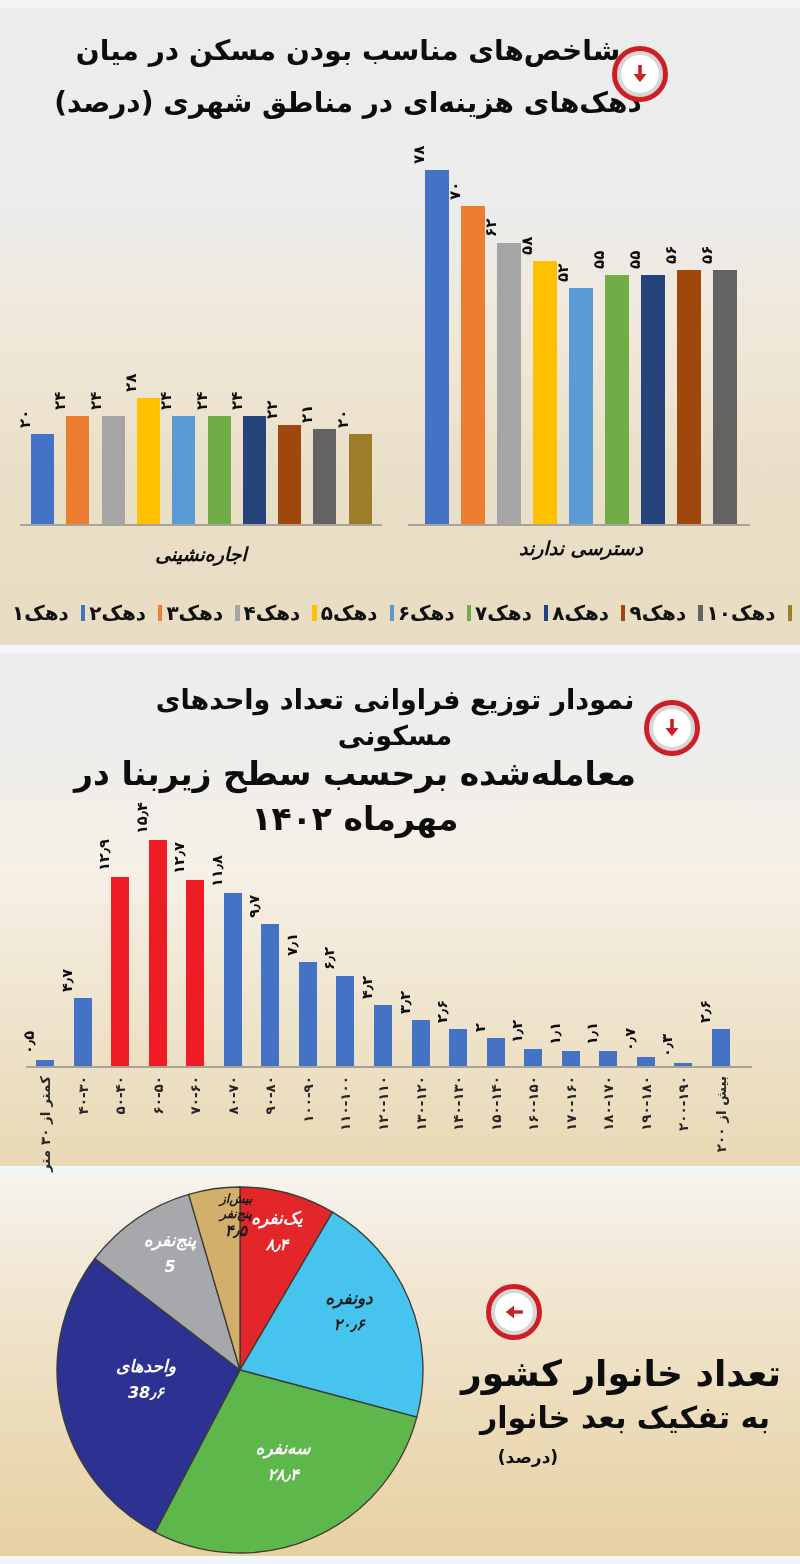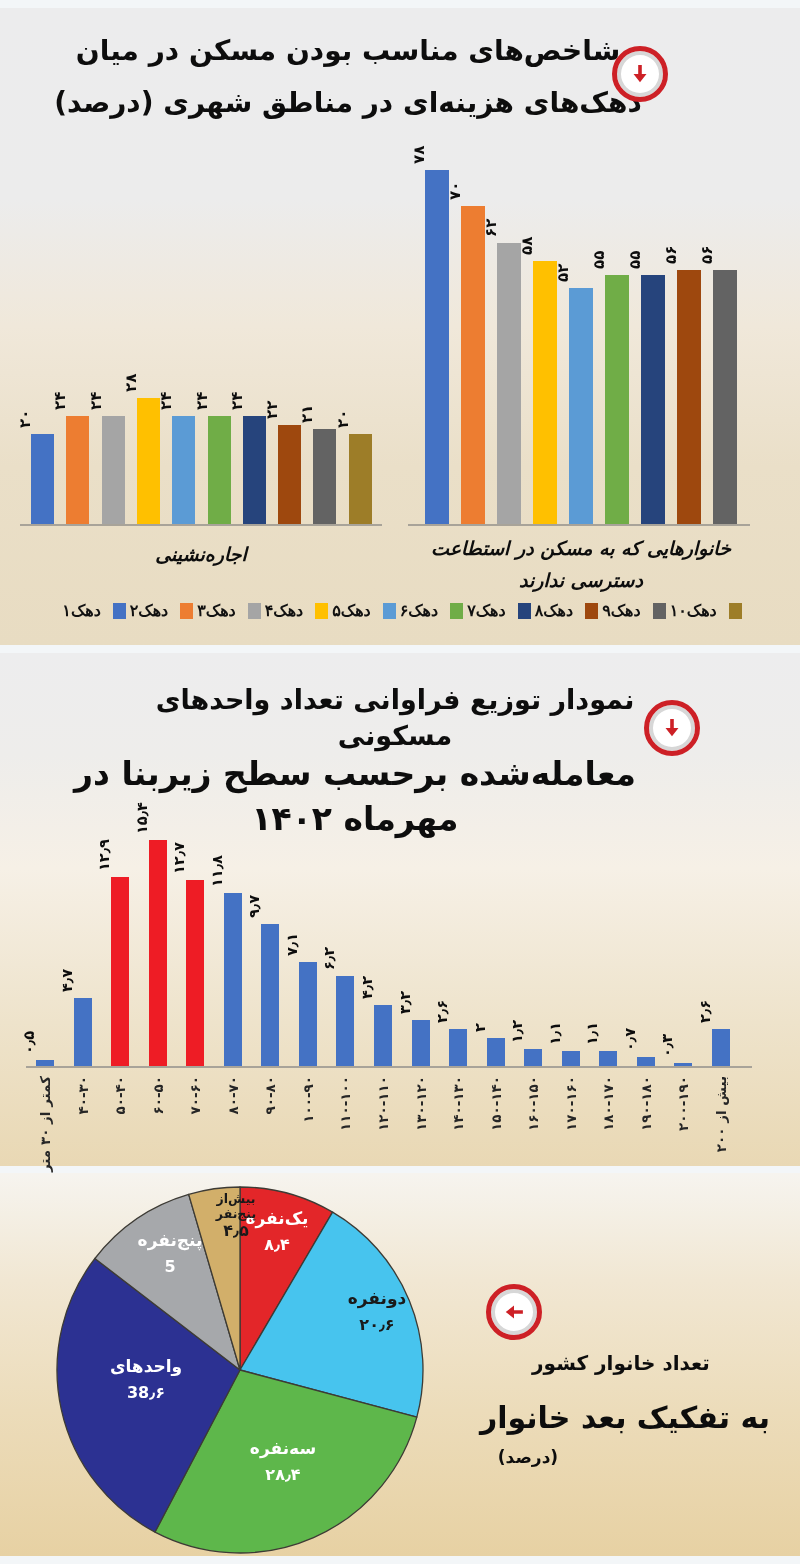--- a/index.html
+++ b/index.html
@@ -12,21 +12,21 @@
   .sec{position:absolute;left:0;width:800px;}
   #sec1{top:8px;height:637px;background:linear-gradient(180deg,#ececed 0%,#ececec 30%,#f0e8da 50%,#eadfc8 72%,#e8dcc2 100%);}
   #sec2{top:653px;height:513px;background:linear-gradient(180deg,#ededee 0%,#eeedeb 20%,#f6f0e6 42%,#eee3cb 72%,#e9d8b4 100%);}
   #sec3{top:1173px;height:383px;background:linear-gradient(180deg,#f6f4ef 0%,#f1e7d3 28%,#ecdcba 62%,#e7d1a3 100%);}
 
   .t{position:absolute;text-align:center;font-weight:bold;line-height:1.35;color:#0d0d0d;}
   #t1l1{left:48px;top:32px;width:600px;font-size:28px;}
   #t1l2{left:48px;top:84px;width:600px;font-size:28px;}
   #t2l1{left:95px;top:682px;width:600px;font-size:27px;}
   #t2l2{left:55px;top:752px;width:600px;font-size:33px;}
-  #p3l1{left:461px;top:1350px;width:320px;font-size:20px;}
+  #p3l1{left:461px;top:1350px;width:320px;font-size:36px;}
   #p3l2{left:465px;top:1398px;width:320px;font-size:30px;}
   #p3sub{left:468px;top:1446px;width:120px;font-size:17px;}
 
   .icon{position:absolute;width:46px;height:46px;border-radius:50%;border:5px solid #cd2026;
         background:#fff;box-shadow:inset 0 0 0 4px #d7d7d7;
         display:flex;align-items:center;justify-content:center;z-index:5;}
   .icon svg{width:24px;height:24px;display:block;}
   #icon1{left:612px;top:46px;}
   #icon2{left:644px;top:700px;}
   #icon3{left:486px;top:1284px;}
@@ -45,29 +45,29 @@
   #ax1L{left:20px;top:524px;width:362px;}
   #ax1R{left:408px;top:524px;width:342px;}
   #ax2{left:26px;top:1066px;width:726px;}
 
   .cap{position:absolute;text-align:center;font-size:19px;line-height:32px;color:#0d0d0d;}
   #capL{left:51px;top:538px;width:300px;}
   #capR{left:421px;top:532px;width:320px;}
   .block{display:block;font-style:italic;}
 
   .legend{position:absolute;top:601px;left:8px;width:784px;display:flex;direction:ltr;
-          justify-content:center;align-items:center;font-size:16px;font-family:Liberation Serif, serif;}
+          justify-content:center;align-items:center;font-size:20px;}
   .leg-lb{margin-left:4px;margin-right:12px;white-space:nowrap;}
   .leg-sw{display:inline-block;width:13px;height:16px;}
 
   #c2plot{position:absolute;left:0;top:827px;width:800px;height:240px;}
   .c2bar .vlab{font-size:14.5px;}
 
   #pie{position:absolute;left:55px;top:1185px;width:370px;height:370px;}
-  .pielab{position:absolute;width:130px;text-align:center;z-index:6;}
+  .pielab{position:absolute;width:130px;text-align:center;z-index:6;font-style:italic;}
   .pl-name{display:block;font-size:17px;line-height:25px;}
   .pl-name.small{font-size:12.5px;line-height:15px;}
   .pl-val{display:block;font-size:16px;line-height:27px;}
   .pl-val.small{line-height:20px;}
 </style>
 </head>
 <body>
 
 <div class="sec" id="sec1"></div>
 <div class="sec" id="sec2"></div>
@@ -141,21 +141,20 @@
     <div class="bar" style="left: 288px; width: 24px; height: 255px; background: rgb(99, 99, 99);">
       <span class="vlab">۵۶</span>
     </div>
   </div>
 <div class="axis" id="ax1L"></div>
 <div class="axis" id="ax1R"></div>
 <div class="cap" id="capL">
   <span class="block">اجاره‌نشینی</span>
 </div>
 <div class="cap" id="capR">
-  <span class="block">خانوارهایی که به مسکن در استطاعت</span>
   <span class="block">دسترسی ندارند</span>
 </div>
 <div class="legend" id="legend1">
     <span class="leg-lb" dir="rtl">دهک۱</span>
     <span class="leg-sw" style="background: rgb(68, 114, 196);"></span>
     <span class="leg-lb" dir="rtl">دهک۲</span>
     <span class="leg-sw" style="background: rgb(237, 125, 49);"></span>
     <span class="leg-lb" dir="rtl">دهک۳</span>
     <span class="leg-sw" style="background: rgb(165, 165, 165);"></span>
     <span class="leg-lb" dir="rtl">دهک۴</span>
@@ -267,21 +266,21 @@
     <path d="M185,185 L361.83,232.13 A183,183 0 0 1 100.00,347.06 Z" fill="#5eb74b" stroke="#3d3b35" stroke-width="1.3" stroke-linejoin="round"></path>
     <path d="M185,185 L100.00,347.06 A183,183 0 0 1 39.89,73.50 Z" fill="#2c3192" stroke="#3d3b35" stroke-width="1.3" stroke-linejoin="round"></path>
     <path d="M185,185 L39.89,73.50 A183,183 0 0 1 133.69,9.34 Z" fill="#a6a8ab" stroke="#3d3b35" stroke-width="1.3" stroke-linejoin="round"></path>
     <path d="M185,185 L133.69,9.34 A183,183 0 0 1 185.00,2.00 Z" fill="#d2af6a" stroke="#3d3b35" stroke-width="1.3" stroke-linejoin="round"></path>
   </svg>
 <div id="pielabs">
     <div class="pielab" style="left: 212px; top: 1206px; color: rgb(255, 255, 255);">
       <span class="pl-name">یک‌نفره</span>
       <span class="pl-val">۸٫۴</span>
     </div>
-    <div class="pielab" style="left: 312px; top: 1286px; color: rgb(26, 26, 26);">
+    <div class="pielab" style="left: 284px; top: 1286px; color: rgb(26, 26, 26);">
       <span class="pl-name">دونفره</span>
       <span class="pl-val">۲۰٫۶</span>
     </div>
     <div class="pielab" style="left: 218px; top: 1436px; color: rgb(255, 255, 255);">
       <span class="pl-name">سه‌نفره</span>
       <span class="pl-val">۲۸٫۴</span>
     </div>
     <div class="pielab" style="left: 81px; top: 1354px; color: rgb(255, 255, 255);">
       <span class="pl-name">واحدهای</span>
       <span class="pl-val">38٫۶</span>

